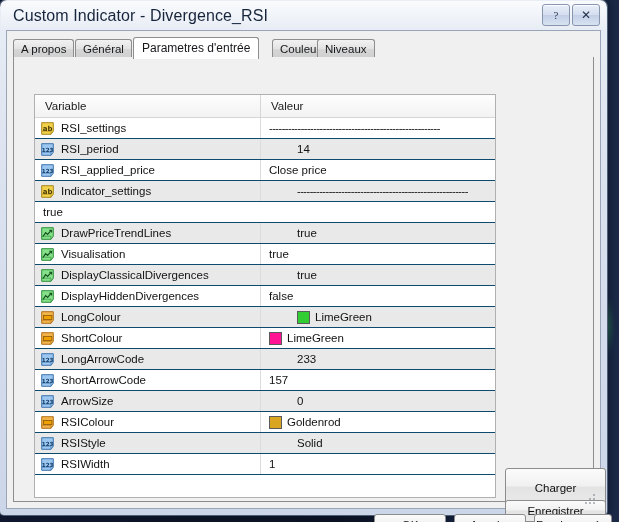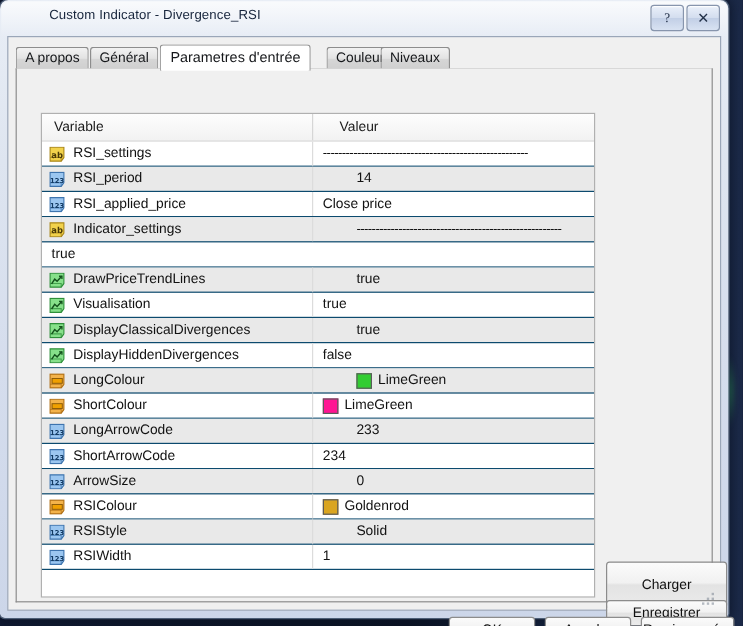--- a/index.html
+++ b/index.html
@@ -61,25 +61,24 @@
   }
 
   
   #titlebar {
     position: relative;
     height: 30px;
   }
   #title-text {
     position: absolute;
     left: 12px; top: 6px;
-    font-size: 11px;
+    font-size: 16px;
     color: #17253c;
     white-space: nowrap;
     letter-spacing: .1px;
-    margin-left: 28px;
   }
   .cap-btns {
     position: absolute;
     right: 6px; top: 3px;
     display: flex;
     gap: 2px;
   }
   .cap-btn {
     width: 26px; height: 20px;
     border: 1px solid #8795ad;
@@ -173,21 +172,20 @@
     box-sizing: border-box;
     overflow: hidden;
   }
   #grid-head {
     display: flex;
     height: 22px;
     background: linear-gradient(180deg, #fdfdfd 0%, #f2f2f2 100%);
     border-bottom: 1px solid #d6d6d6;
     font-size: 11.5px;
     color: #1a1a1a;
-    gap: 12px;
   }
   #grid-head .hc {
     display: flex;
     align-items: center;
     padding-left: 10px;
     box-sizing: border-box;
   }
   .col-var { width: 226px; border-right: 1px solid #d6d6d6; }
   .col-val { flex: 1; }
 
@@ -502,21 +500,21 @@
                 <span class="ticon">
                   <svg width="13" height="13" viewBox="0 0 13 13">
                     <path d="M0.7 0.7 H12.3 V9.2 L10 12.3 H0.7 Z" fill="#9BC6F0" stroke="#3E74AE" stroke-width="1"></path>
                     <path d="M0.7 9.2 H10 V12.3" fill="none" stroke="#3E74AE" stroke-width="0.9" opacity="0.75"></path>
                     <text x="6.6" y="9.2" font-family="DejaVu Sans, sans-serif" font-size="5.6" font-weight="bold" text-anchor="middle" fill="#123a63">123</text>
                   </svg>
                 </span>
                 <span class="var-label">ShortArrowCode</span>
               </div>
               <div class="gc-val">
-                <span>234</span>
+                <span>157</span>
               </div>
             </div>
             <div class="grow alt">
               <div class="gc-var">
                 <span class="ticon">
                   <svg width="13" height="13" viewBox="0 0 13 13">
                     <path d="M0.7 0.7 H12.3 V9.2 L10 12.3 H0.7 Z" fill="#9BC6F0" stroke="#3E74AE" stroke-width="1"></path>
                     <path d="M0.7 9.2 H10 V12.3" fill="none" stroke="#3E74AE" stroke-width="0.9" opacity="0.75"></path>
                     <text x="6.6" y="9.2" font-family="DejaVu Sans, sans-serif" font-size="5.6" font-weight="bold" text-anchor="middle" fill="#123a63">123</text>
                   </svg>

